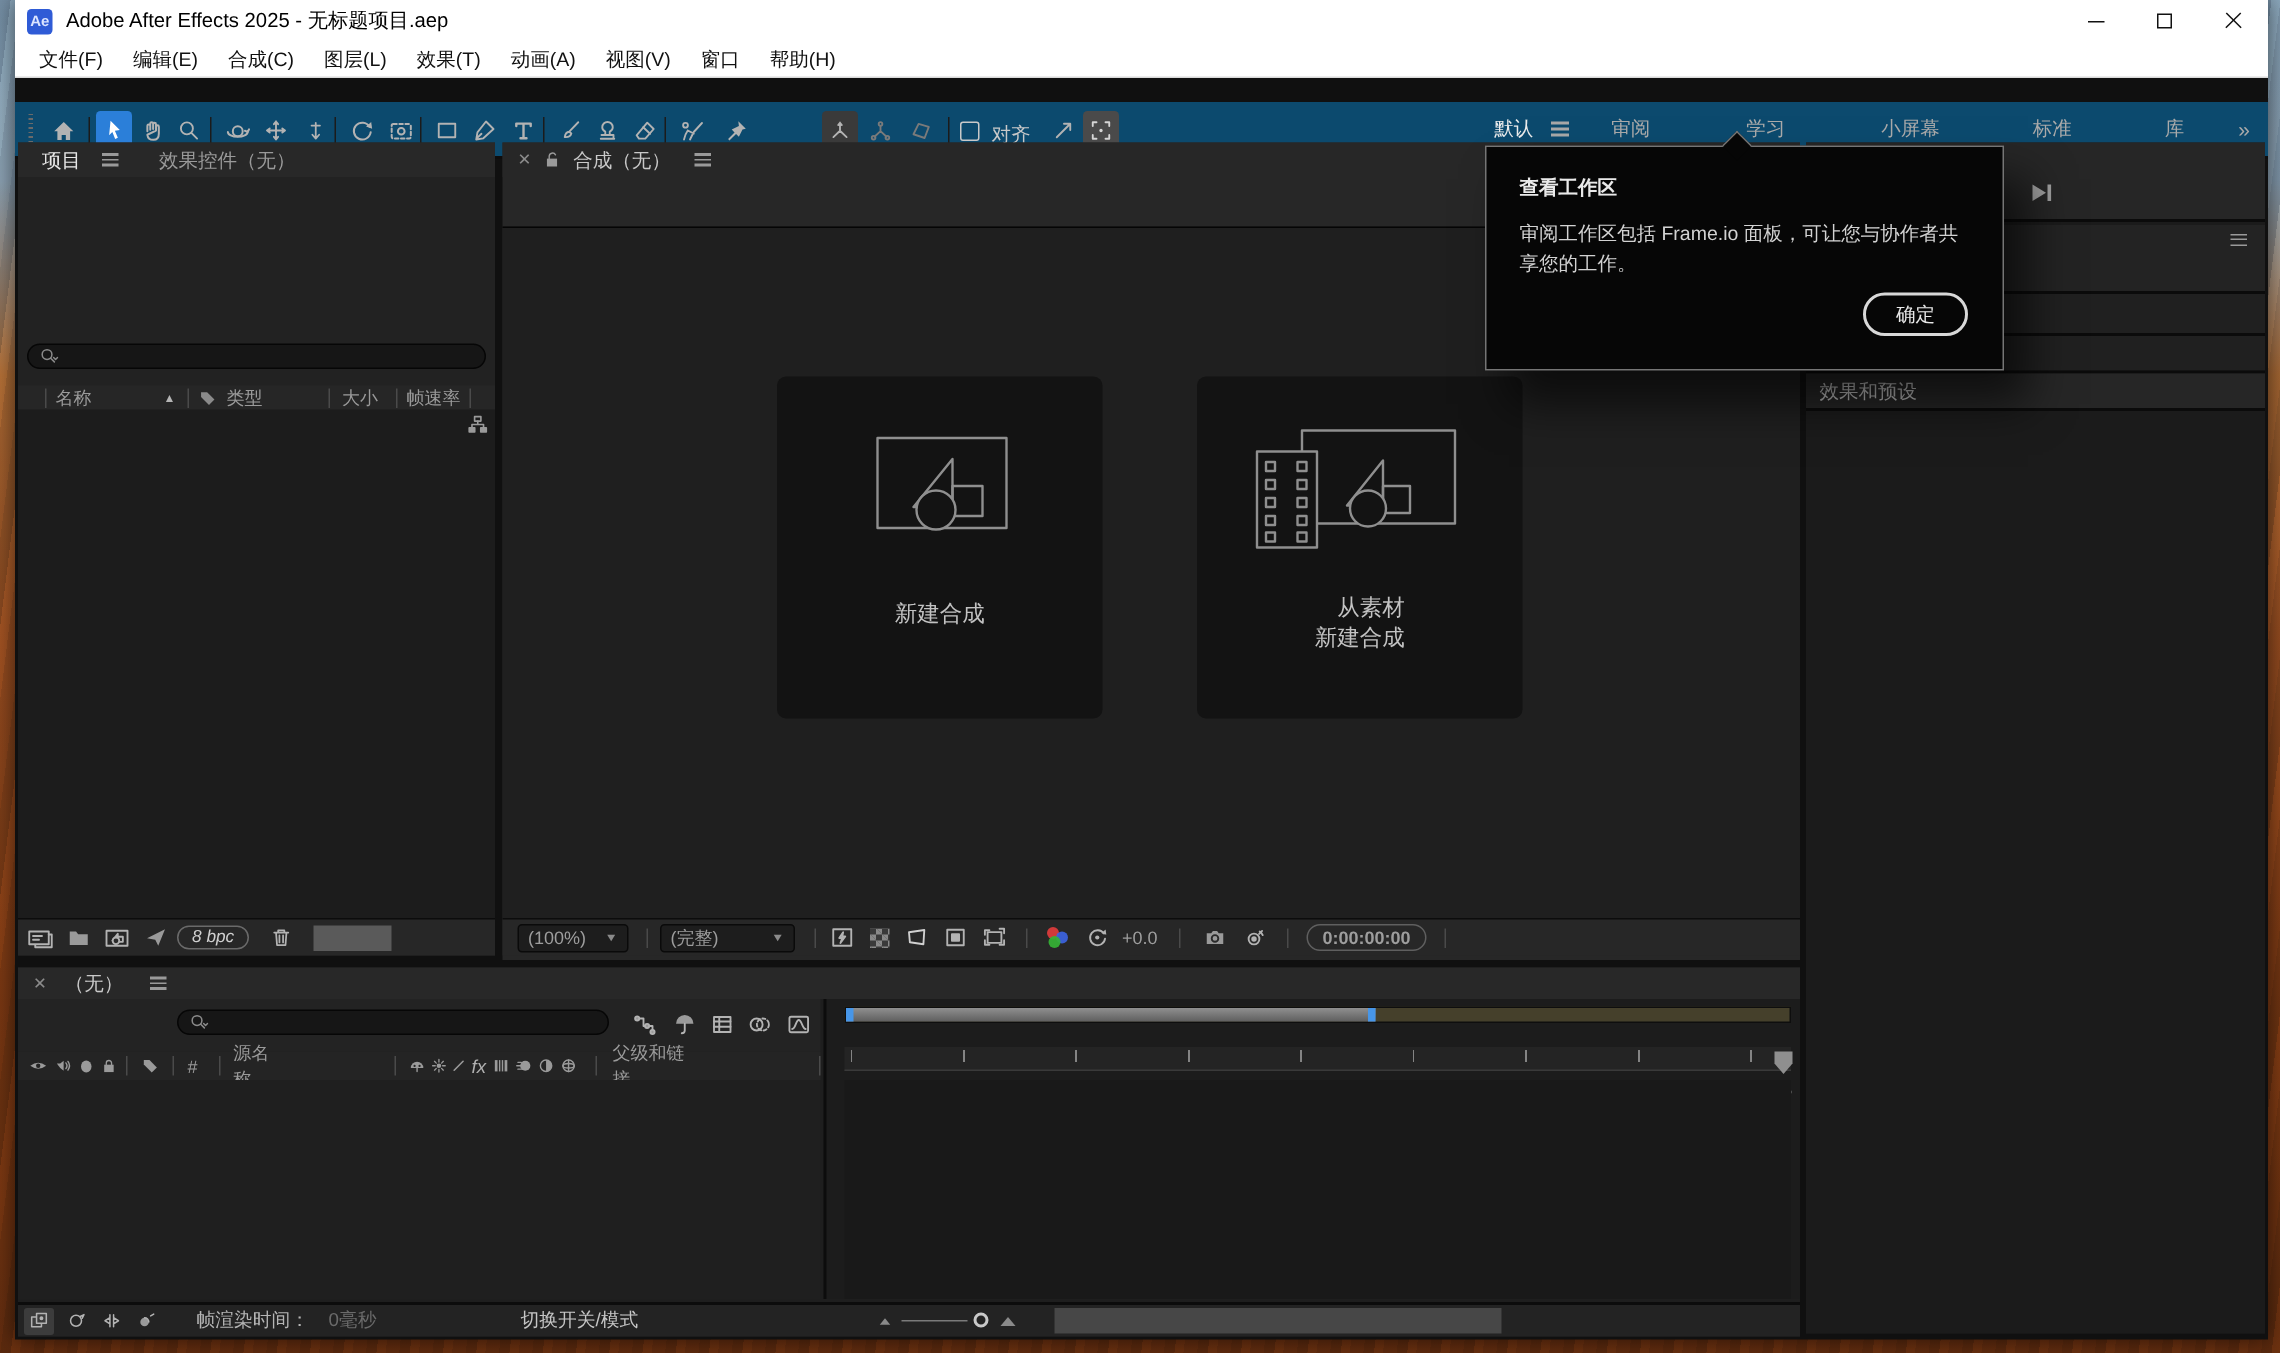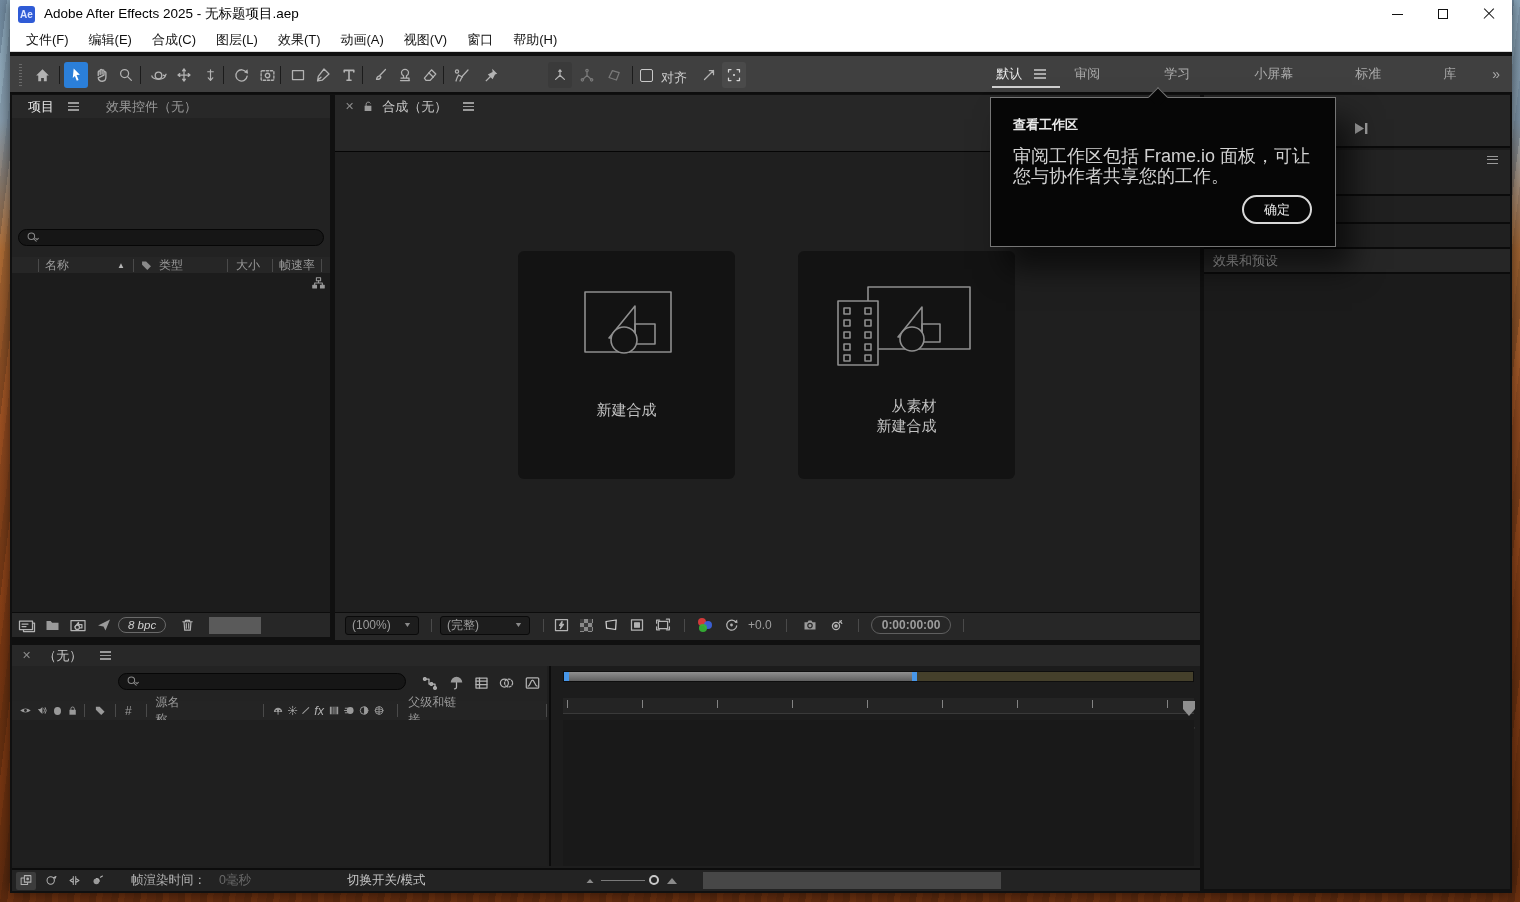--- a/index.html
+++ b/index.html
@@ -27,21 +27,21 @@
   .glyph-min { width:11px; height:1px; background:#111; }
   .glyph-max { width:10px; height:10px; border:1px solid #111; }
   .glyph-close { position:relative; width:12px; height:12px; }
   .glyph-close:before,.glyph-close:after { content:""; position:absolute; left:-1px; top:5px; width:14px; height:1.4px; background:#111; }
   .glyph-close:before{ transform:rotate(45deg);} .glyph-close:after{ transform:rotate(-45deg);}
 
   .menubar { position:absolute; left:0; top:28px; width:100%; height:24px; background:#ffffff; display:flex; align-items:center; padding-left:6px; border-bottom:1px solid #d9d9d9; }
   .menu-item { color:#111; font-size:13px; padding:0 10px; height:100%; display:flex; align-items:center; }
 
   
-  .toolbar { position:absolute; left:0; top:56px; width:100%; height:38px; background:#404040; border-bottom:2px solid #0d0d0d; }
+  .toolbar { position:absolute; left:0; top:68px; width:100%; height:38px; background:#0c4a6e; border-bottom:2px solid #0d0d0d; }
   .tool { position:absolute; top:6px; width:24px; height:26px; display:flex; align-items:center; justify-content:center; border-radius:3px; }
   .tool.active-blue { background:#2b7fd9; }
   .tool-sep { position:absolute; top:10px; width:1px; height:18px; background:#1b1b1b; }
   .grip { position:absolute; left:9px; top:8px; width:3px; height:22px;
     background:repeating-linear-gradient(180deg,#6a6a6a 0 1px,transparent 1px 3px); }
   svg.svgi { stroke:#b3b3b3; fill:none; stroke-width:1.25; stroke-linecap:round; stroke-linejoin:round; }
   .ws-bar { position:absolute; right:8px; top:0; height:36px; display:flex; align-items:center; }
   .ws-tab { position:relative; color:#aaaaaa; font-size:13px; padding:0 12px; height:36px; display:flex; align-items:center; }
   .ws-tab.active { color:#ececec; }
   .ws-tab.active:after { content:""; position:absolute; left:8px; right:-26px; bottom:4px; height:2px; background:#cfcfcf; }
@@ -61,21 +61,21 @@
   .mini-burger i, .mini-burger i:before, .mini-burger i:after { display:block; width:11px; height:1.3px; background:#9a9a9a; position:relative; content:""; }
   .mini-burger i:before { content:""; position:absolute; top:-3.5px; }
   .mini-burger i:after { content:""; position:absolute; top:3.5px; }
   .closex { color:#8b8b8b; font-size:11px; }
   .searchbox { position:absolute; background:#161616; border:1px solid #060606; border-radius:10px; display:flex; align-items:center; padding-left:7px; color:#9a9a9a; }
   .vsep { display:inline-block; width:1px; height:13px; background:#4a4a4a; vertical-align:middle; }
 
   
   #project-panel { left:2px; top:95px; width:318px; height:542px; background:#222222; }
   #proj-list { position:absolute; left:0; top:178px; width:100%; height:340px; background:#1c1c1c; }
-  #proj-header { position:absolute; left:0; top:162px; width:100%; height:16px; background:#262626; color:#9a9a9a; font-size:12px; display:flex; align-items:center;justify-content:center; }
+  #proj-header { position:absolute; left:0; top:162px; width:100%; height:16px; background:#262626; color:#9a9a9a; font-size:12px; display:flex; align-items:center; }
   #proj-footer { position:absolute; left:0; bottom:0; width:100%; height:25px; background:#272727; border-top:1px solid #0c0c0c; display:flex; align-items:center; }
   .bpc-btn { border:1px solid #6a6a6a; border-radius:8px; color:#d0d0d0; font-size:11.5px; padding:1px 9px; margin:0 10px 0 6px;font-style:italic; }
   .scroll-thumb { width:52px; height:17px; background:#5a5a5a; }
 
   
   #comp-panel { left:325px; top:95px; width:865px; height:545px; background:#272727; }
   #comp-viewer { position:absolute; left:0; top:56px; width:100%; height:461px; background:#1f1f1f; border-top:1px solid #050505; }
   .comp-btn { position:absolute; width:217px; height:228px; background:#131313; border-radius:6px; display:flex; flex-direction:column; align-items:center; }
   .comp-btn .lbl { color:#c2c2c2; font-size:15px; text-align:right; line-height:20px; }
   #comp-footer { position:absolute; left:0; bottom:3px; width:100%; height:25px; background:#272727; border-top:1px solid #0c0c0c; display:flex; align-items:center; font-size:12px; color:#9d9d9d; }
@@ -111,21 +111,21 @@
   .tl-zoom-line { width:44px; height:1px; background:#7a7a7a; margin:0 6px; position:relative; }
   .tl-zoom-knob { position:absolute; right:-14px; top:-5px; width:10px; height:10px; border:2px solid #c9c9c9; border-radius:50%; background:#232323; }
   .mountain { width:0; height:0; border-left:5px solid transparent; border-right:5px solid transparent; border-bottom:6px solid #8a8a8a; }
   .mountain.small { transform:scale(.7); }
   .hscroll-thumb { width:298px; height:17px; background:#474747; margin-left:26px; }
 
   
   #tooltip { position:absolute; left:990px; top:97px; width:346px; height:150px; background:#060606; border:1px solid #757575; box-shadow:16px 22px 28px rgba(0,0,0,.6); z-index:50;padding-left:18px; }
   #tooltip .caret { position:absolute; left:160px; top:-8px; width:14px; height:14px; background:#060606; border-left:1px solid #757575; border-top:1px solid #757575; transform:rotate(45deg); }
   #tooltip .tt-title { position:absolute; left:22px; top:18px; font-weight:bold; color:#e9e9e9; font-size:13px; }
-  #tooltip .tt-body { position:absolute; left:22px; top:48px; width:304px; color:#d2d2d2; font-size:18px; line-height:20px; }
+  #tooltip .tt-body { position:absolute; left:22px; top:48px; width:304px; color:#d2d2d2; font-size:13px; line-height:20px; }
   #tooltip .ok-btn { position:absolute; right:23px; top:97px; width:70px; height:29px; border:2px solid #d8d8d8; border-radius:15px; color:#e8e8e8; font-size:13px; display:flex; align-items:center; justify-content:center; background:transparent; }
   .dim { color:#6a6a6a;margin-left:13px; }
 </style>
 </head>
 <body>
 
 <div id="desktop">
 <div id="window">
 
   <div class="titlebar">

